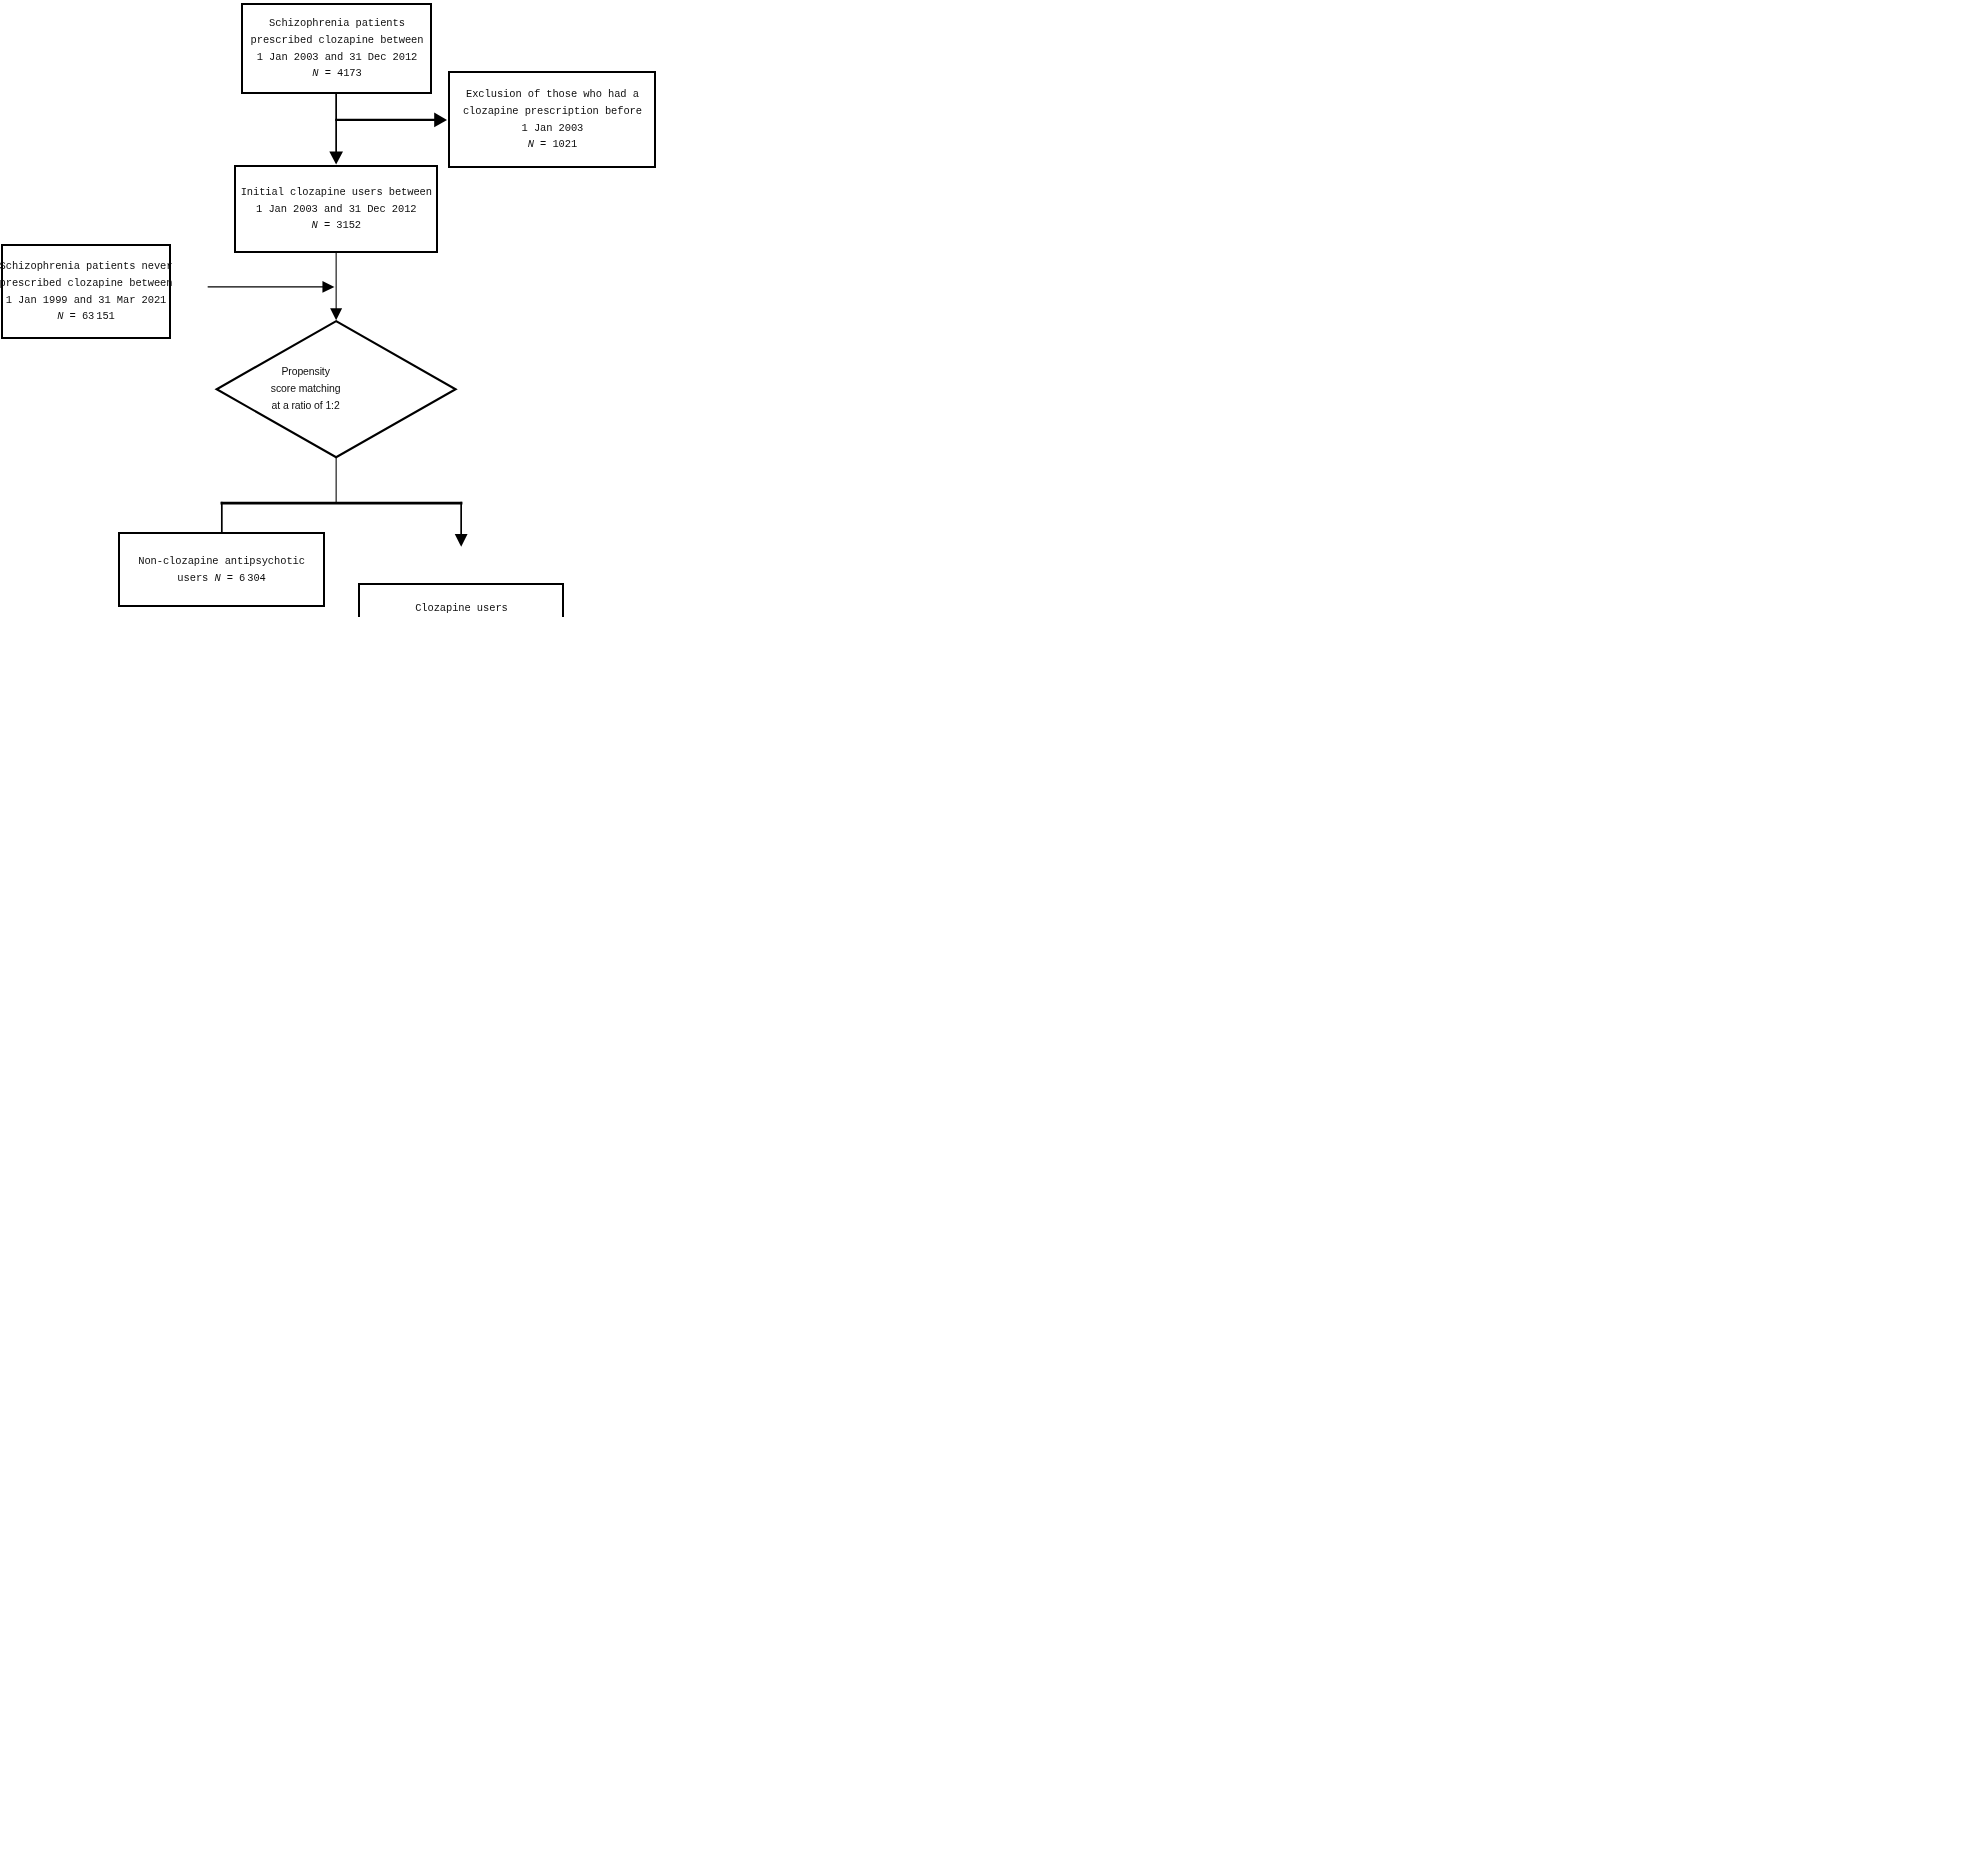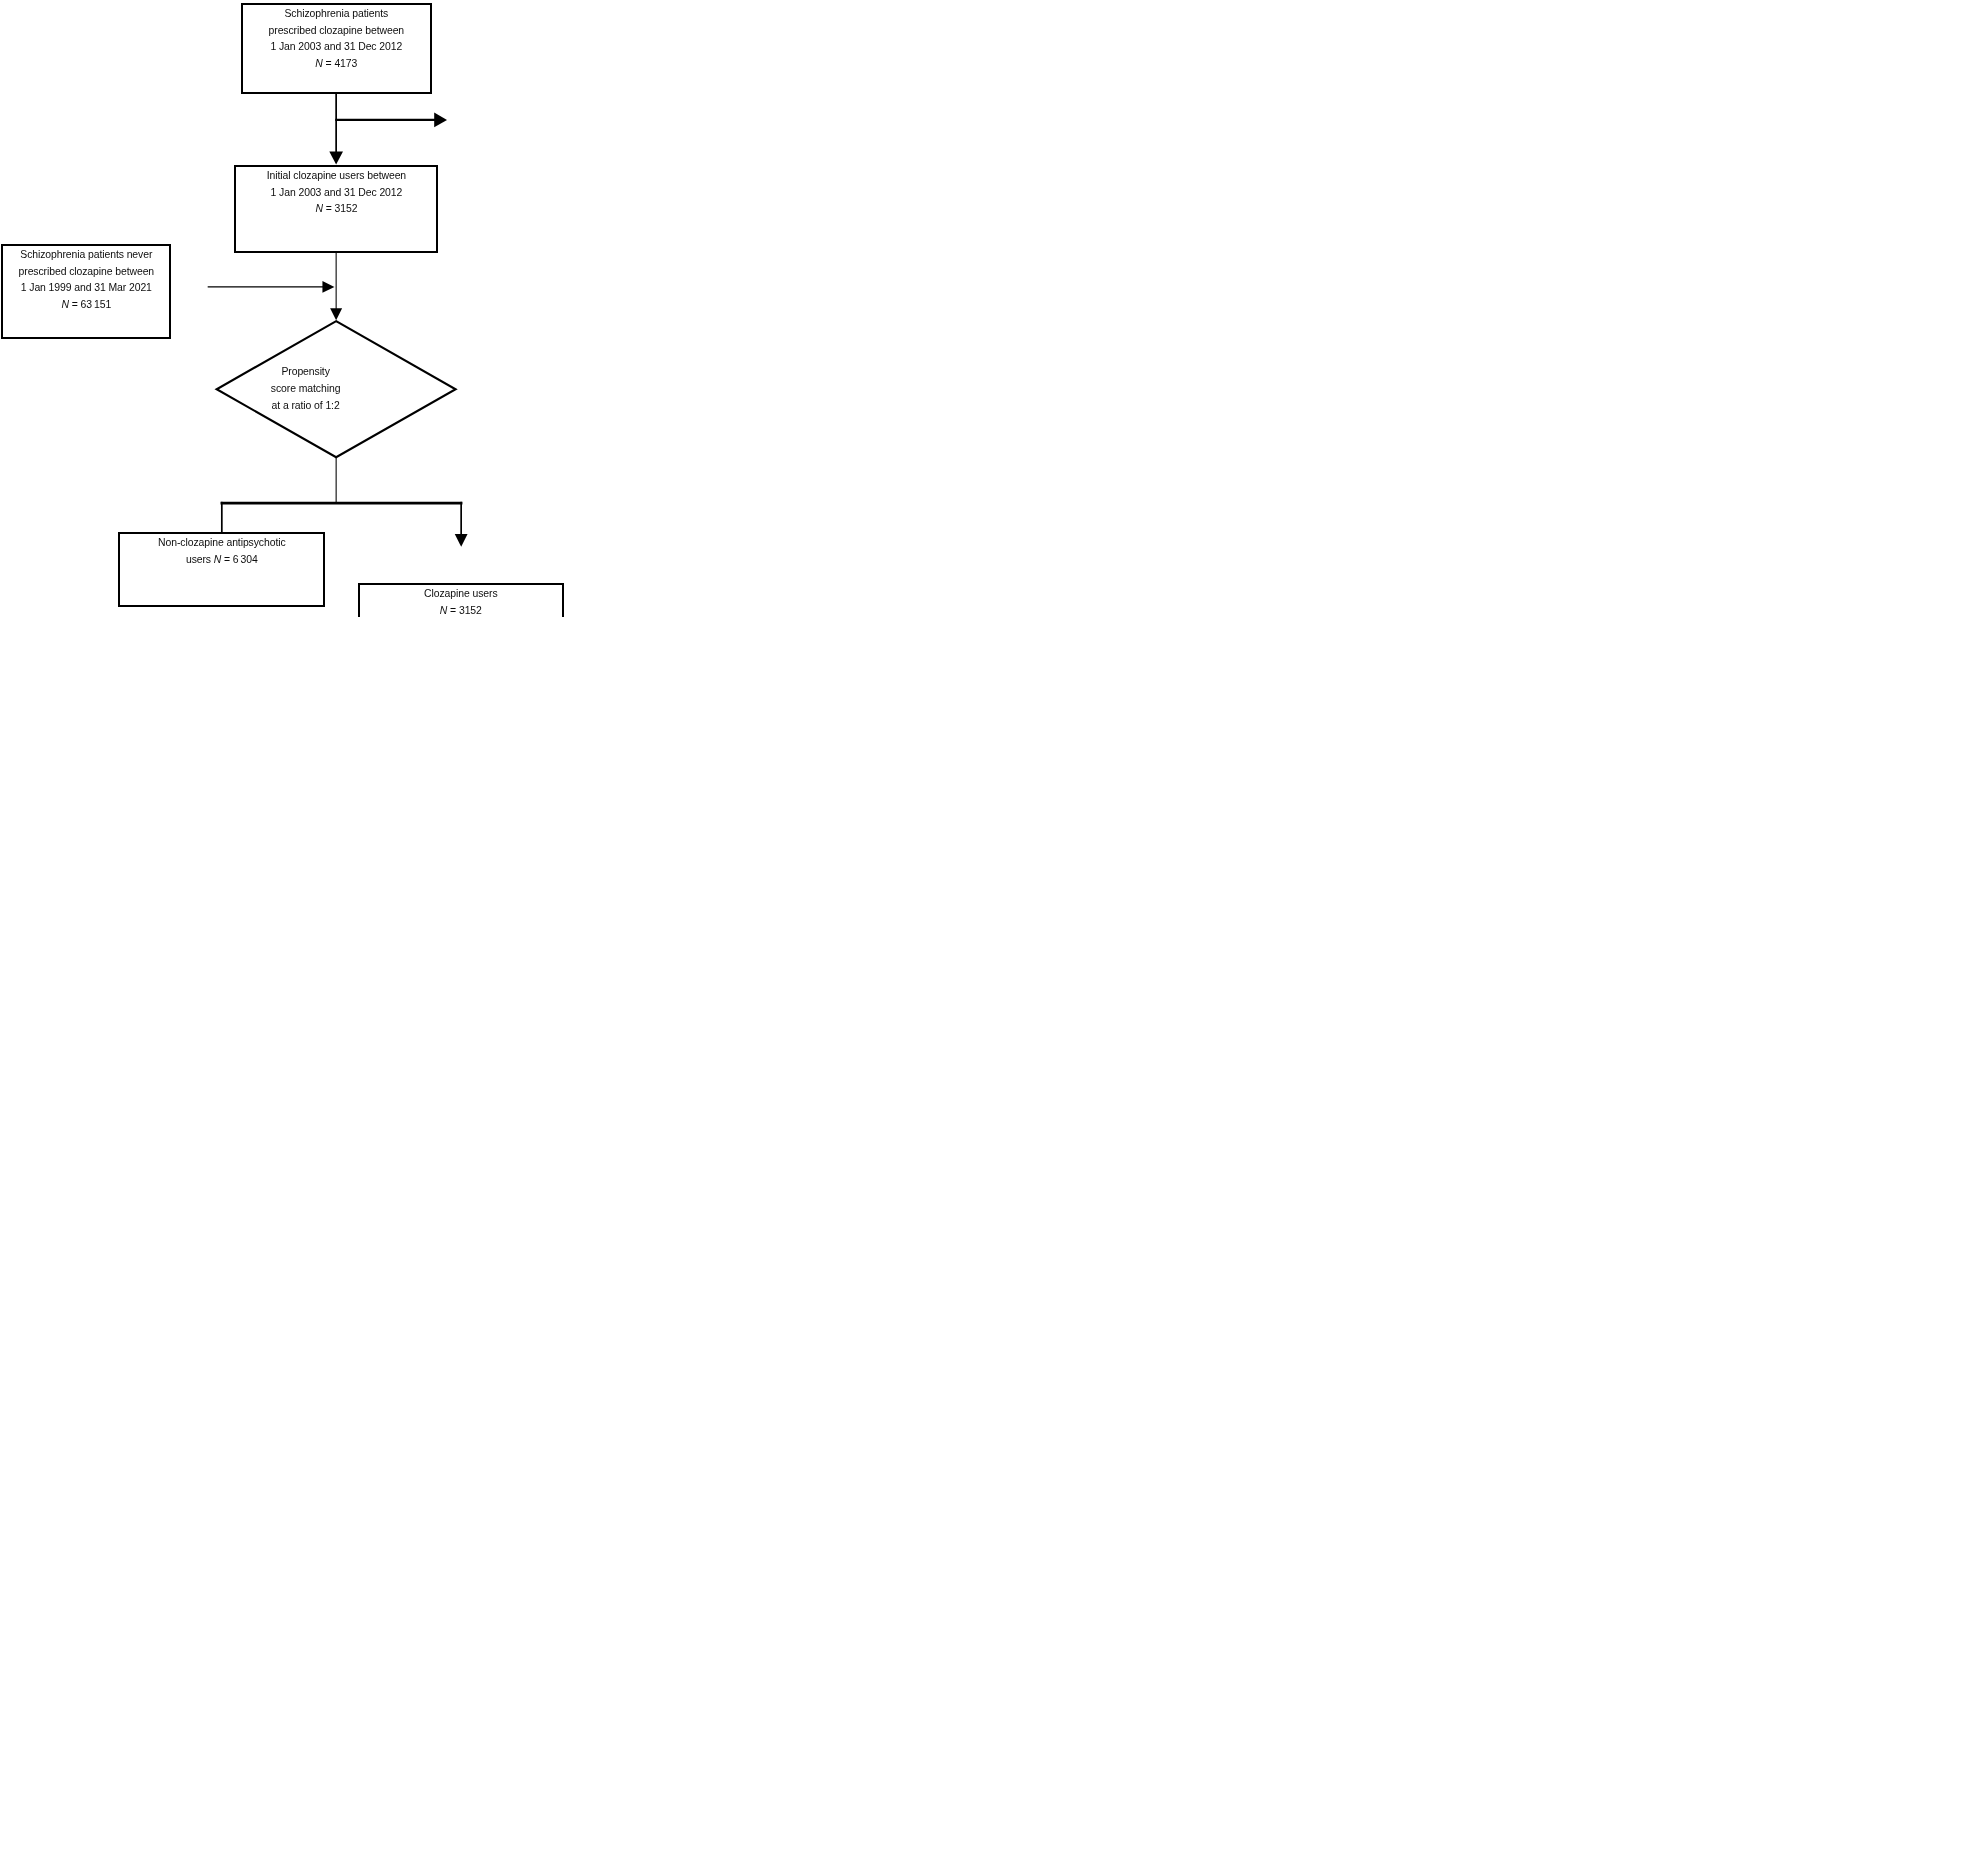--- a/index.html
+++ b/index.html
@@ -12,21 +12,23 @@
     color: #0d0d0d;
     overflow: hidden;
   }
   .wires { position: absolute; left: 0; top: 0; width: 662px; height: 617px; }
   .box {
     position: absolute;
     box-sizing: border-box;
     border: 2.1px solid #000000;
     background: #ffffff;
     display: flex;
+    align-items: center;
     justify-content: center;
+    font-family: Liberation Mono, monospace;
   }
   .box-text {
     text-align: center;
     transform: scaleX(0.9);
     transform-origin: center center;
   }
   .line {
     font-size: 11.6px;
     line-height: 16.7px;
     white-space: nowrap;
@@ -74,20 +76,28 @@
 
   <div class="box" style="left:241px; top:3px; width:191px; height:91px;">
     <div class="box-text">
       <div class="line">Schizophrenia patients</div>
       <div class="line">prescribed clozapine between</div>
       <div class="line">1 Jan 2003 and 31 Dec 2012</div>
       <div class="line"><span></span><i>N</i><span> = 4173</span></div>
     </div>
   </div>
 
+  <div class="box" style="left:448px; top:71px; width:208px; height:97px;">
+    <div class="box-text">
+      <div class="line">Exclusion of those who had a</div>
+      <div class="line">clozapine prescription before</div>
+      <div class="line">1 Jan 2003</div>
+      <div class="line"><span></span><i>N</i><span> = 1021</span></div>
+    </div>
+  </div>
 
   <div class="box" style="left:234px; top:165px; width:204px; height:88px;">
     <div class="box-text">
       <div class="line">Initial clozapine users between</div>
       <div class="line">1 Jan 2003 and 31 Dec 2012</div>
       <div class="line"><span></span><i>N</i><span> = 3152</span></div>
     </div>
   </div>
 
   <div class="box" style="left:1.3px; top:244px; width:170px; height:95px;">

